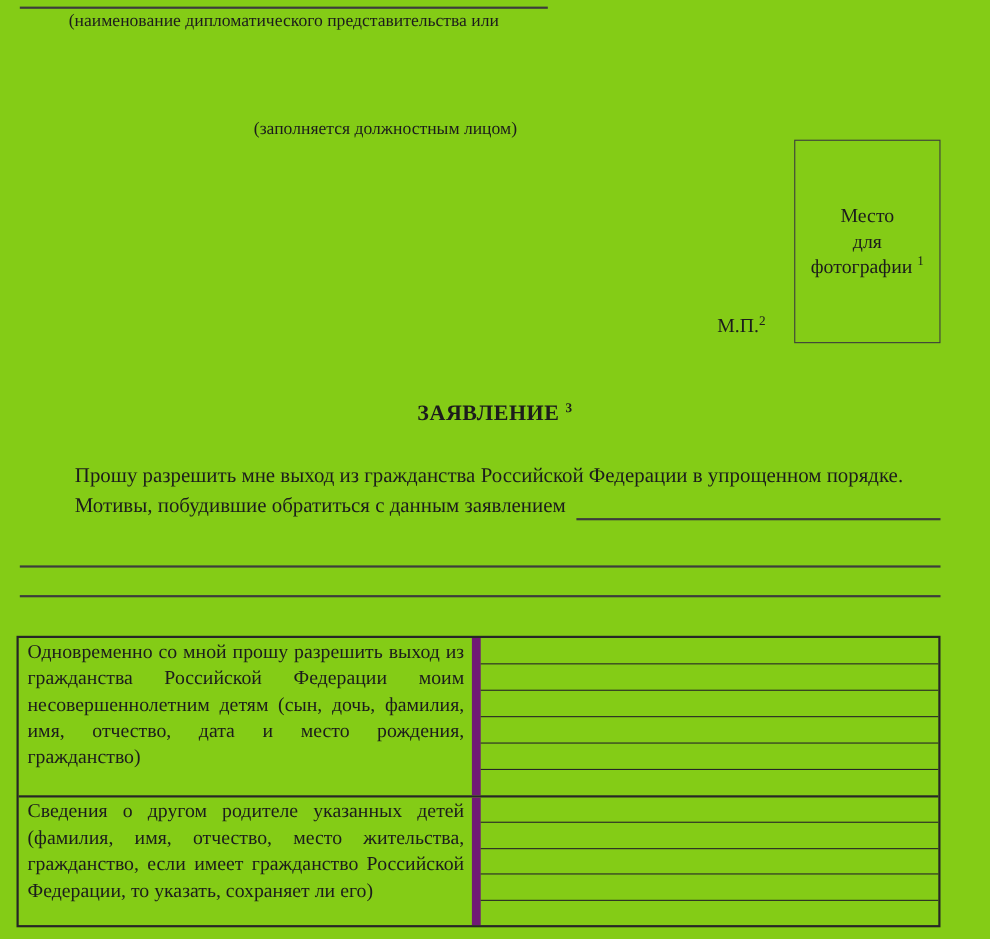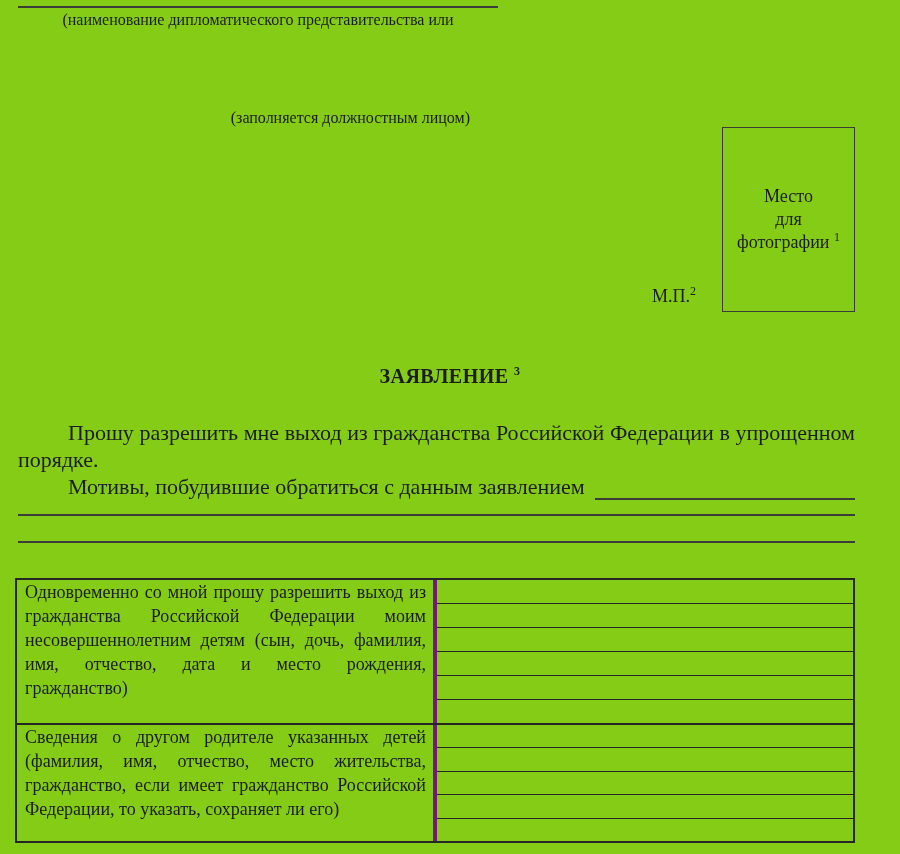--- a/index.html
+++ b/index.html
@@ -38,41 +38,41 @@
   
   .stamp { position:absolute; left:652px; top:286px; font-size:18px; }
   
   .doc-title {
     position:absolute; left:0; top:365px; width:900px;
     text-align:center; font-size:20px; font-weight:bold; letter-spacing:0.5px;
   }
   
   .body-block {
     position:absolute; left:18px; top:419px; width:837px;
-    font-size:22px; line-height:27px;
+    font-size:19px; line-height:27px;
   }
   .para { text-align:justify; text-indent:50px; }
   .motives-row { display:flex; align-items:flex-end; padding-left:50px; }
   .motives-label { white-space:nowrap; }
   .motives-fill-line { flex:1; margin-left:10px; height:22px; border-bottom:2px solid #3c3c3c; }
   
   .rule { position:absolute; left:18px; width:837px; border-top:2px solid #3c3c3c; }
   .rule-1 { top:514px; }
   .rule-2 { top:541px; }
   
   .form-table {
     position:absolute; left:15px; top:578px; width:840px;
     border:2px solid #262626;
   }
   .trow { display:flex; }
   .trow + .trow { border-top:2px solid #262626; }
   .trow-1 { height:143px; }
   .trow-2 { height:118px; }
   .tleft {
-    width:420px; border-right:4px solid #701a75;
+    width:420px; border-right:8px solid #701a75;
     padding:0 7px 0 8px;
     font-size:18px; line-height:24px; text-align:justify;
   }
   .tright { flex:1; display:flex; flex-direction:column; }
   .blank-line { flex:1; border-bottom:1px solid #262626; }
   .blank-line:last-child { border-bottom:none; }
 </style>
 </head>
 <body>
 

